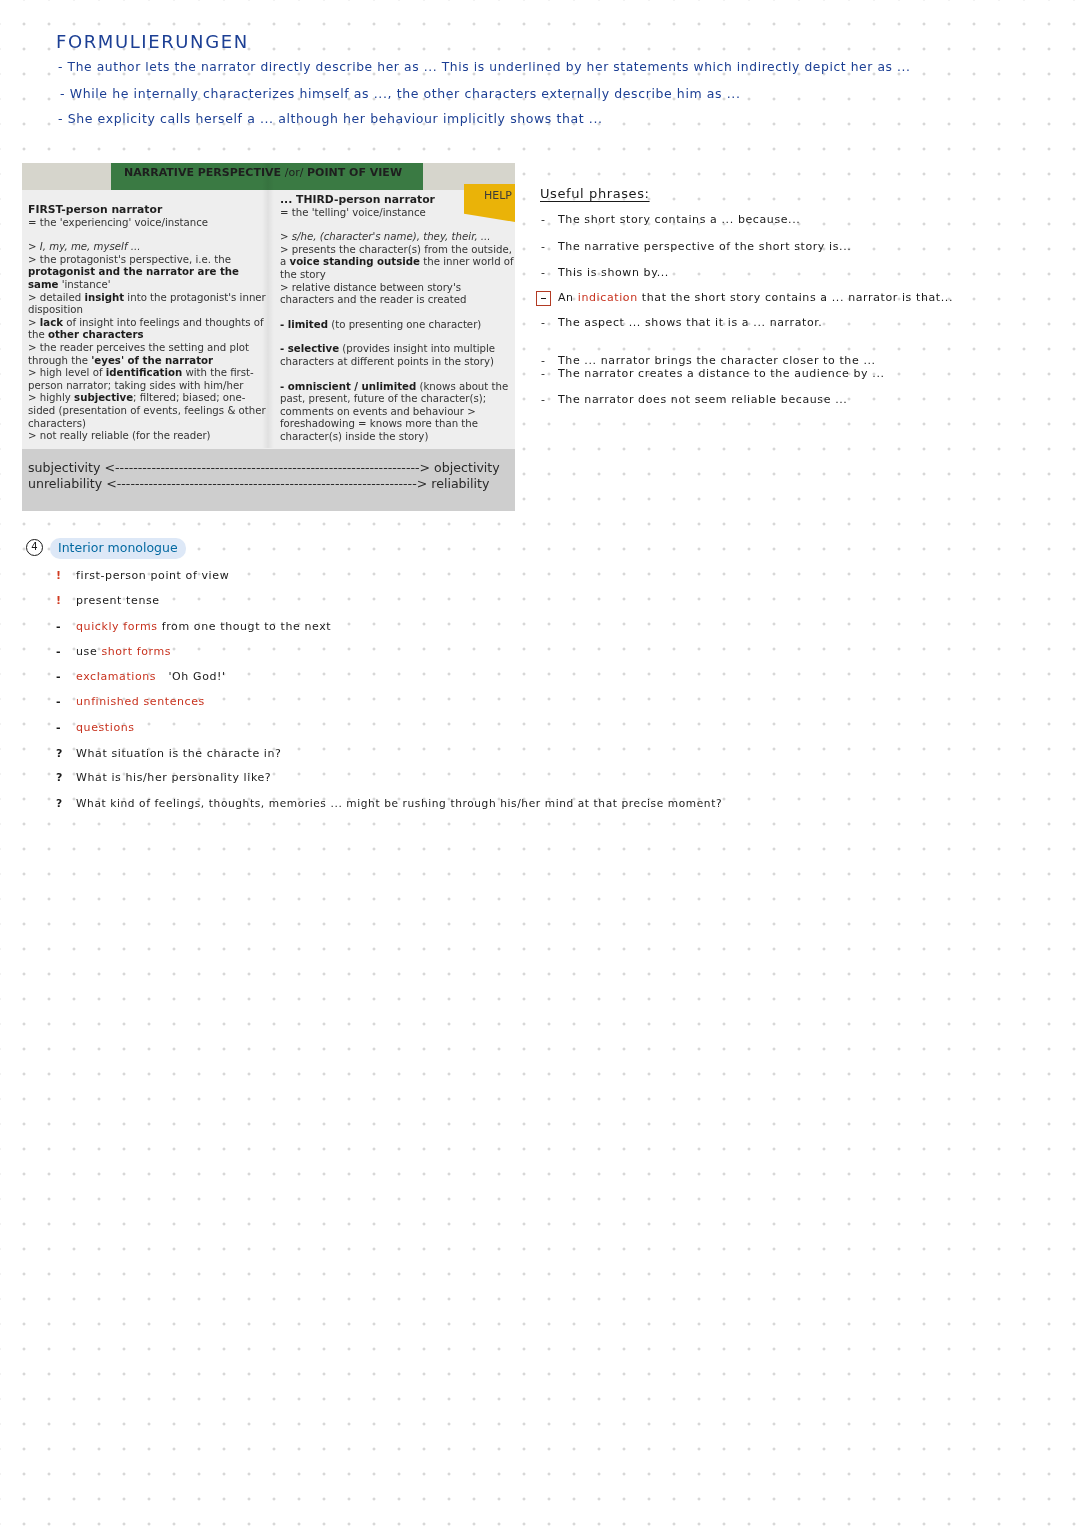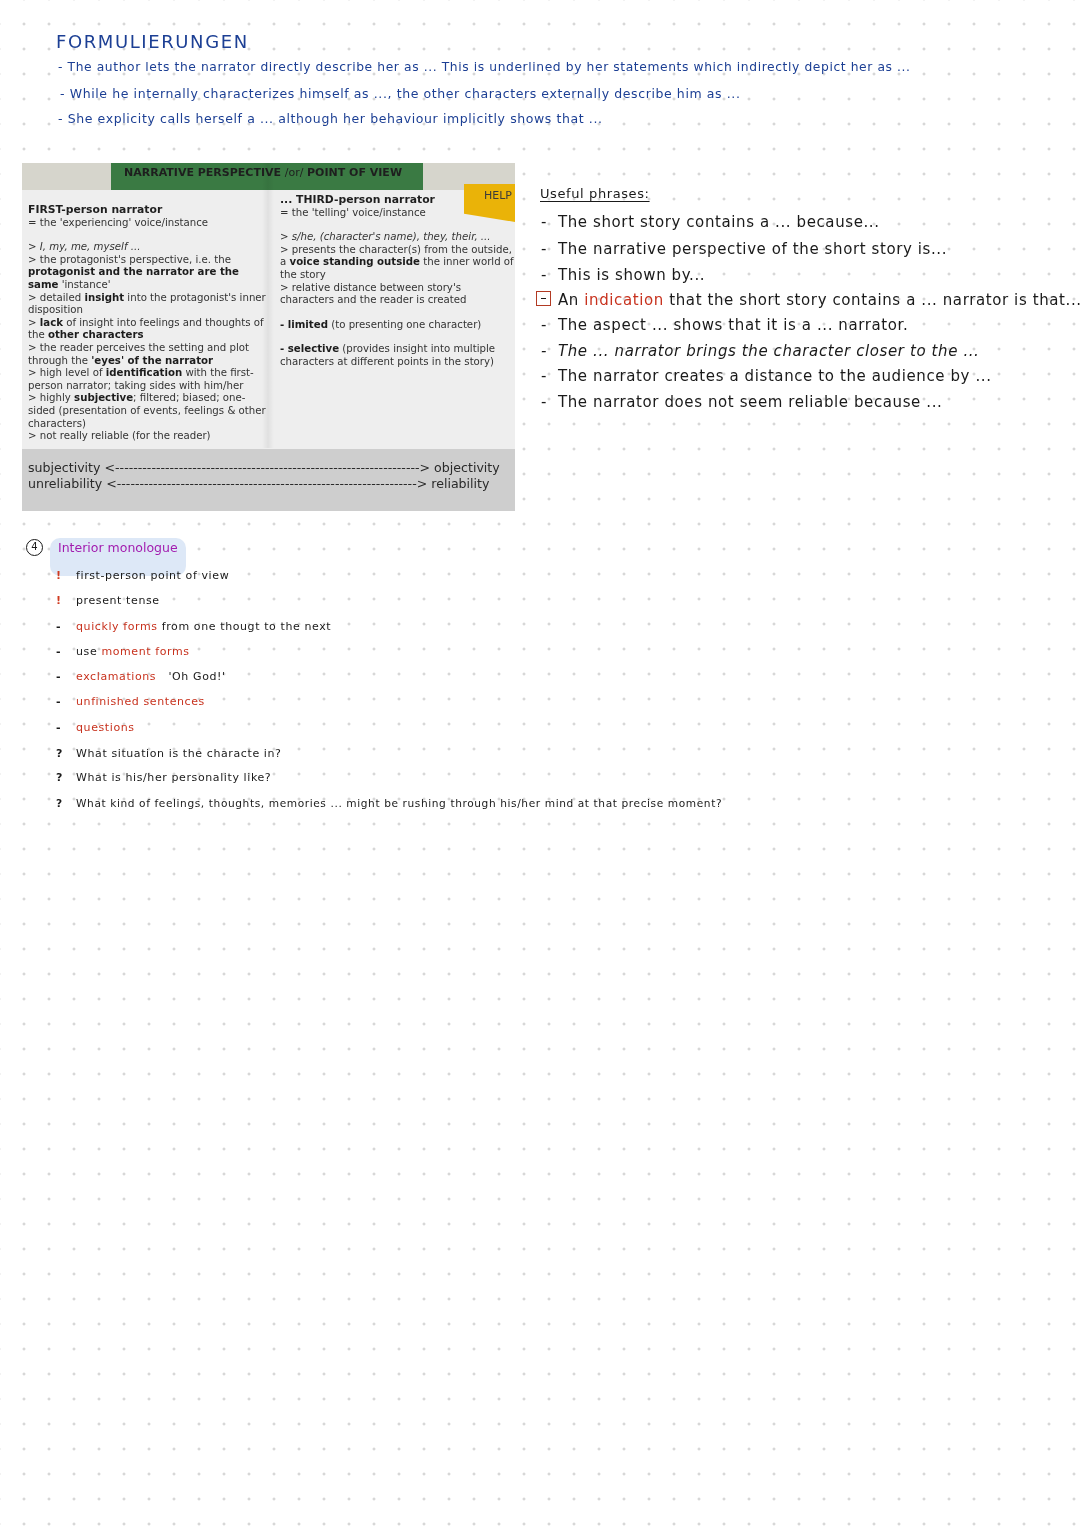--- a/index.html
+++ b/index.html
@@ -105,21 +105,21 @@
     }
 
     
     .phrase-title {
       left: 540px; top: 186px;
       font-size: 13px;
       text-decoration: underline;
       text-underline-offset: 3px;
     }
     .phrase {
-      font-size: 15px;
+      font-size: 11px;
       left: 541px;
     }
     .dash { display: inline-block; width: 17px; }
     .checkbox-box {
       position: absolute;
       left: 536px; top: 291px;
       width: 15px; height: 15px;
       border: 1.6px solid #b23a23;
       background: #fff;
     }
@@ -139,27 +139,27 @@
       border: 1.5px solid #1a1a1a;
       border-radius: 50%;
       font-size: 10px;
       text-align: center;
       line-height: 14px;
       color: #1a1a1a;
     }
     .section-title {
       position: absolute;
       left: 50px; top: 538px;
-      height: 38px;
+      height: 21px;
       padding: 0 8px;
       background: #dde8f7;
       border-radius: 10px;
       font-size: 12.5px;
       line-height: 20px;
-      color: #a21caf;
+      color: #0369a1;
       white-space: nowrap;
     }
     .mono {
       font-size: 11px;
       left: 56px;
     }
     .marker {
       display: inline-block;
       width: 20px;
       font-weight: bold;
@@ -201,44 +201,45 @@
     <div>= the 'telling' voice/instance</div>
     <div class="gap"></div>
     <div><i>&gt; s/he, (character's name), they, their, ...</i></div>
     <div><span>&gt; presents the character(s) from the outside, a </span><b>voice standing outside</b><span> the inner world of the story</span></div>
     <div>&gt; relative distance between story's characters and the reader is created</div>
     <div class="gap"></div>
     <div><b>- limited</b><span> (to presenting one character)</span></div>
     <div class="gap"></div>
     <div><b>- selective</b><span> (provides insight into multiple characters at different points in the story)</span></div>
     <div class="gap"></div>
+    <div><b>- omniscient / unlimited</b><span> (knows about the past, present, future of the character(s); comments on events and behaviour &gt; foreshadowing = knows more than the character(s) inside the story)</span></div>
   </div>
 
   <div class="card-footer">
     <div>subjectivity &lt;-------------------------------------------------------------------&gt; objectivity</div>
     <div>unreliability &lt;------------------------------------------------------------------&gt; reliability</div>
   </div>
 </div>
 
 <div class="hand black phrase-title">Useful phrases:</div>
 <div class="hand black phrase" style="top:213px;"><span class="dash">-</span><span>The short story contains a ... because...</span></div>
 <div class="hand black phrase" style="top:240px;"><span class="dash">-</span><span>The narrative perspective of the short story is...</span></div>
 <div class="hand black phrase" style="top:266px;"><span class="dash">-</span><span>This is shown by...</span></div>
 <div class="checkbox-box"></div>
 <div class="hand black phrase" style="top:291px; left:558px;"><span>An </span><span class="red">indication</span><span> that the short story contains a ... narrator is that...</span></div>
 <div class="hand black phrase" style="top:316px;"><span class="dash">-</span><span>The aspect ... shows that it is a ... narrator.</span></div>
-<div class="hand black phrase" style="top:342px;font-style:italic;"><span class="dash">-</span><span>The ... narrator brings the character closer to the ...</span></div>
+<div class="hand black phrase" style="top:354px;"><span class="dash">-</span><span>The ... narrator brings the character closer to the ...</span></div>
 <div class="hand black phrase" style="top:367px;"><span class="dash">-</span><span>The narrator creates a distance to the audience by ...</span></div>
 <div class="hand black phrase" style="top:393px;"><span class="dash">-</span><span>The narrator does not seem reliable because ...</span></div>
 
 <div class="num-circle">4</div>
 <div class="section-title">Interior monologue</div>
 
 <div class="hand black mono" style="top:569px;"><span class="marker excl">!</span><span>first-person point of view</span></div>
 <div class="hand black mono" style="top:594px;"><span class="marker excl">!</span><span>present tense</span></div>
 <div class="hand black mono" style="top:620px;"><span class="marker">-</span><span class="red">quickly forms</span><span> from one thougt to the next</span></div>
-<div class="hand black mono" style="top:645px;"><span class="marker">-</span><span>use </span><span class="red">moment forms</span></div>
+<div class="hand black mono" style="top:645px;"><span class="marker">-</span><span>use </span><span class="red">short forms</span></div>
 <div class="hand black mono" style="top:670px;"><span class="marker">-</span><span class="red">exclamations</span><span style="white-space:pre;">   'Oh God!'</span></div>
 <div class="hand black mono" style="top:695px;"><span class="marker">-</span><span class="red">unfinished sentences</span></div>
 <div class="hand black mono" style="top:721px;"><span class="marker">-</span><span class="red">questions</span></div>
 <div class="hand black mono" style="top:747px;"><span class="marker">?</span><span>What situation is the characte in?</span></div>
 <div class="hand black mono" style="top:771px;"><span class="marker">?</span><span>What is his/her personality like?</span></div>
 <div class="hand black mono" style="top:797px; font-size:10.6px;"><span class="marker">?</span><span>What kind of feelings, thoughts, memories ... might be rushing through his/her mind at that precise moment?</span></div>
 
 </body></html>

